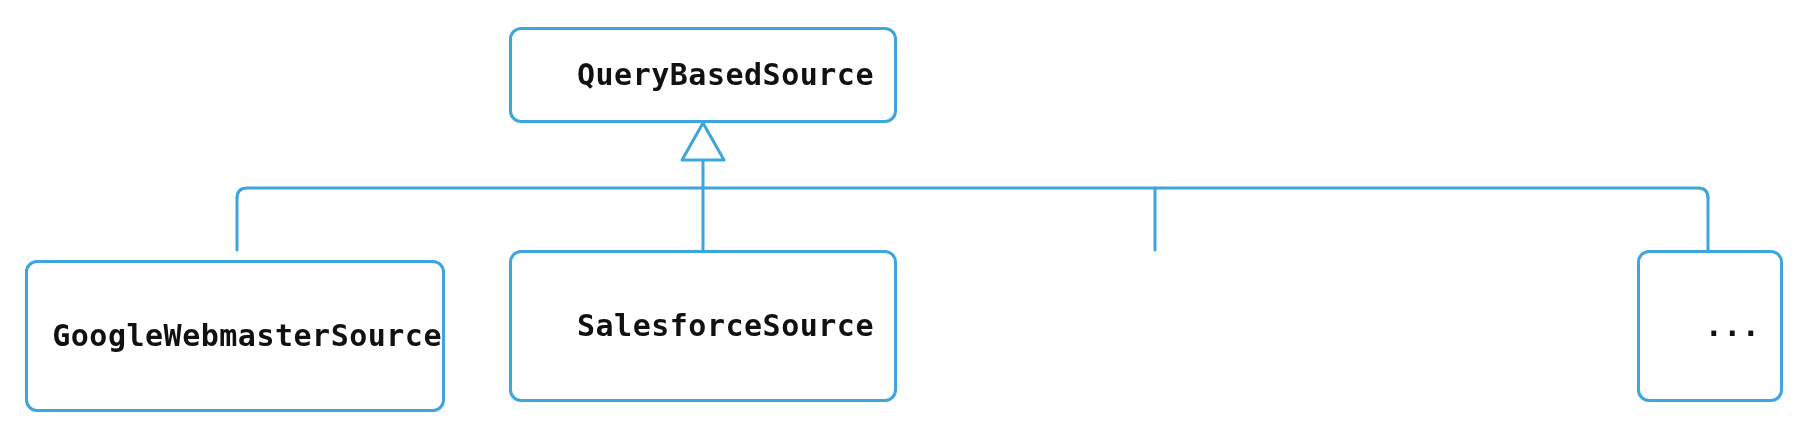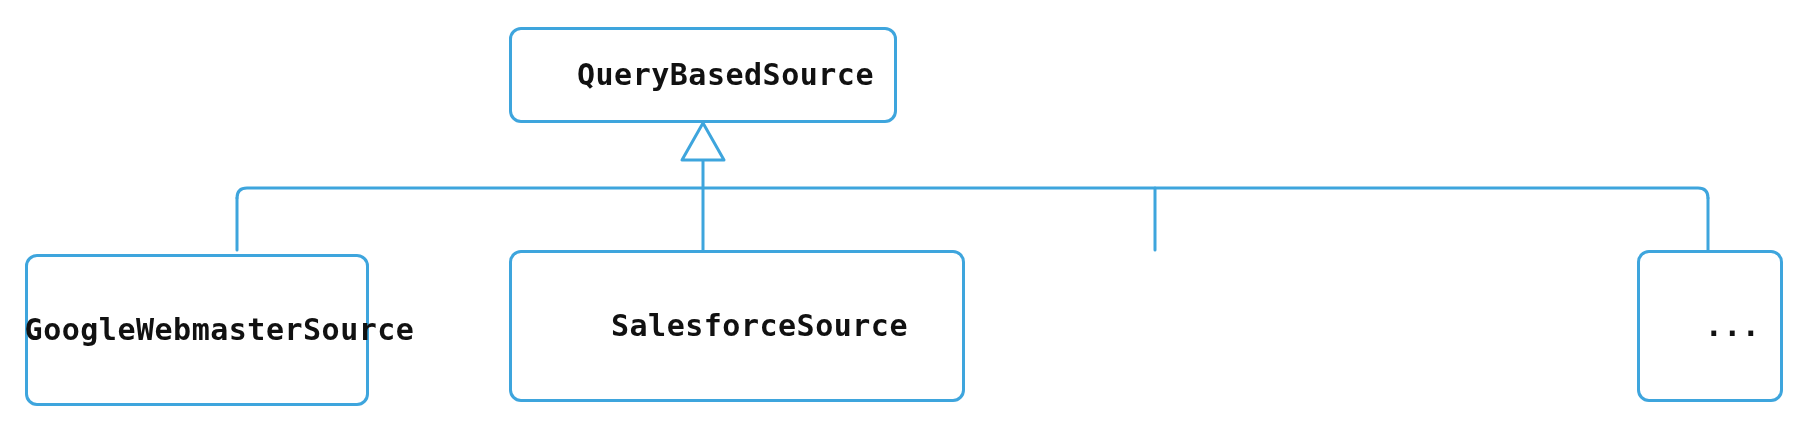--- a/index.html
+++ b/index.html
@@ -60,25 +60,25 @@
         <path d="M 1155 188 L 1155 250" fill="none" stroke="#3ea5dd" stroke-width="3" stroke-linecap="round" stroke-linejoin="round"></path>
         <path d="M 1708 198 L 1708 250" fill="none" stroke="#3ea5dd" stroke-width="3" stroke-linecap="round" stroke-linejoin="round"></path>
       </g>
     <polygon id="gen-triangle" fill="#ffffff" stroke="#3ea5dd" stroke-width="3" stroke-linejoin="round" points="703,123 682,160 724,160"></polygon>
   </svg>
 
   <div class="node node-root" id="root-node" style="left: 509px; top: 27px; width: 388px; height: 96px;">
     <span class="node-label">QueryBasedSource</span>
   </div>
 
-  <div class="node node-child" id="child-0" style="left: 25px; top: 254px; width: 344px; height: 152px;">
+  <div class="node node-child" id="child-0" style="left: 25px; top: 260px; width: 420px; height: 152px; justify-content: flex-end;">
     <span class="node-label">GoogleWebmasterSource</span>
   </div>
 
-  <div class="node node-child" id="child-1" style="left: 509px; top: 250px; width: 456px; height: 152px;">
+  <div class="node node-child" id="child-1" style="left: 509px; top: 250px; width: 388px; height: 152px;">
     <span class="node-label">SalesforceSource</span>
   </div>
 
 
   <div class="node node-child" id="child-3" style="left: 1637px; top: 250px; width: 146px; height: 152px;">
     <span class="node-label">...</span>
   </div>
 
 </div>
 

